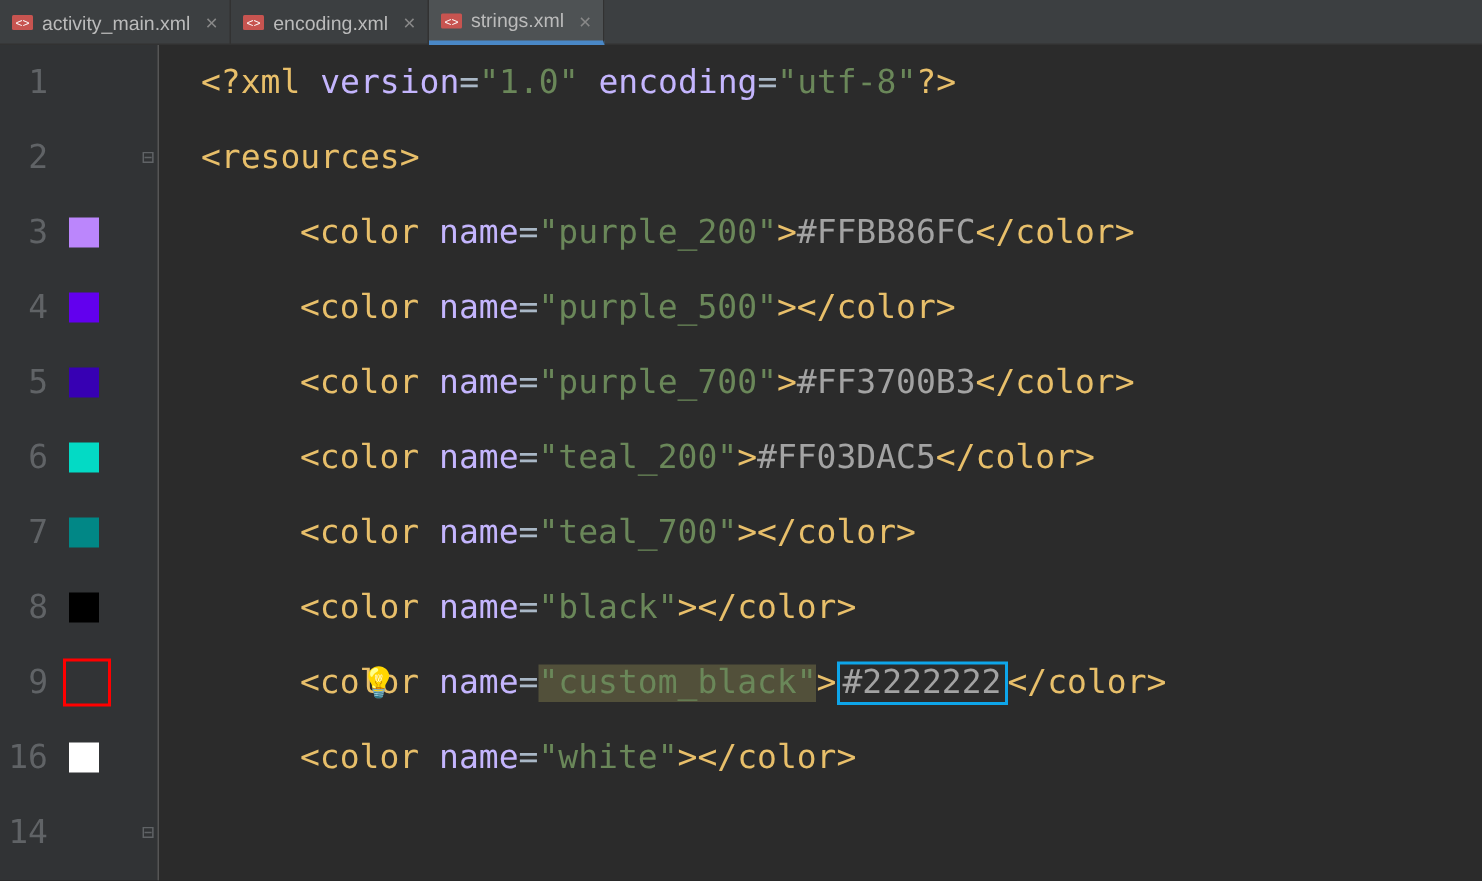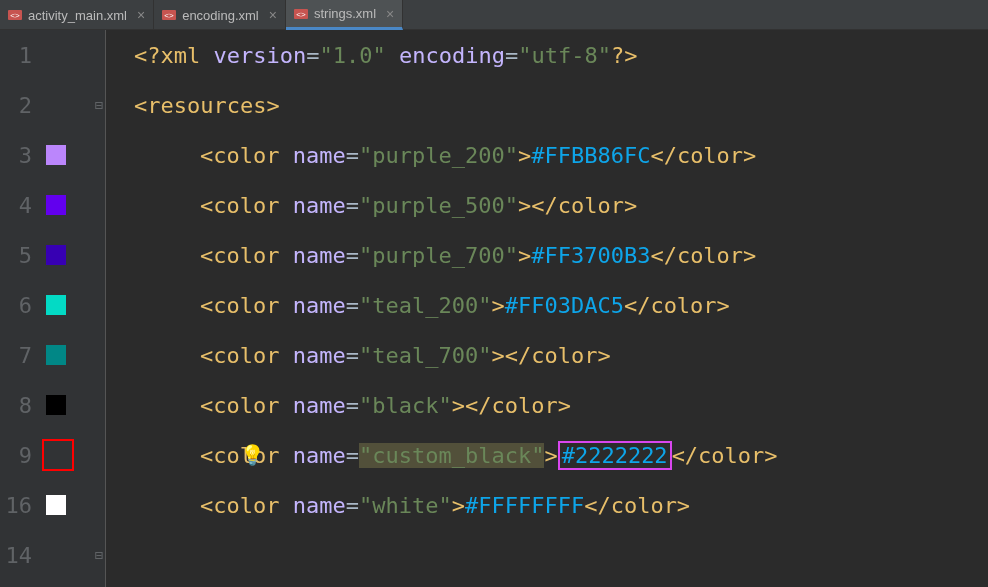--- a/index.html
+++ b/index.html
@@ -103,26 +103,26 @@
     height: 50px;
     display: flex;
     align-items: center;
     white-space: pre;
     position: relative;
   }
   .tag { color: #e8bf6a; }
   .attr-name { color: #c4b5fd; }
   .attr-val { color: #6a8759; }
   .eq { color: #a9b7c6; }
-  .hex { color: #0ea5e9; }
+  .hex { color: #a3a3a3; }
   .warn-bg {
     background: #52503a;
   }
   .red-box {
-    border: 2px solid #d946ef;
+    border: 2px solid #0ea5e9;
     padding: 0 2px;
   }
   .indent1 { padding-left: 14px; }
   .indent2 { padding-left: 80px; }
 </style>
 </head>
 <body>
 
 <div class="tabs">
   <div class="tab">
@@ -220,16 +220,16 @@
 
     <div class="code-line indent2"><span class="tag">&lt;color</span><span> </span><span class="attr-name">name</span><span class="eq">=</span><span class="attr-val">"teal_700"</span><span class="tag">&gt;</span><span class="tag">&lt;/color&gt;</span></div>
 
     <div class="code-line indent2"><span class="tag">&lt;color</span><span> </span><span class="attr-name">name</span><span class="eq">=</span><span class="attr-val">"black"</span><span class="tag">&gt;</span><span class="tag">&lt;/color&gt;</span></div>
 
     <div class="code-line indent2">
       <span class="bulb">💡</span>
       <span class="tag">&lt;color</span><span> </span><span class="attr-name">name</span><span class="eq">=</span><span class="attr-val warn-bg">"custom_black"</span><span class="tag">&gt;</span><span class="hex red-box">#2222222</span><span class="tag">&lt;/color&gt;</span>
     </div>
 
-    <div class="code-line indent2"><span class="tag">&lt;color</span><span> </span><span class="attr-name">name</span><span class="eq">=</span><span class="attr-val">"white"</span><span class="tag">&gt;</span><span class="hex">#FFFFFFFF</span><span class="tag">&lt;/color&gt;</span></div>
+    <div class="code-line indent2"><span class="tag">&lt;color</span><span> </span><span class="attr-name">name</span><span class="eq">=</span><span class="attr-val">"white"</span><span class="tag">&gt;</span><span class="tag">&lt;/color&gt;</span></div>
 
   </div>
 </div>
 
 </body></html>

